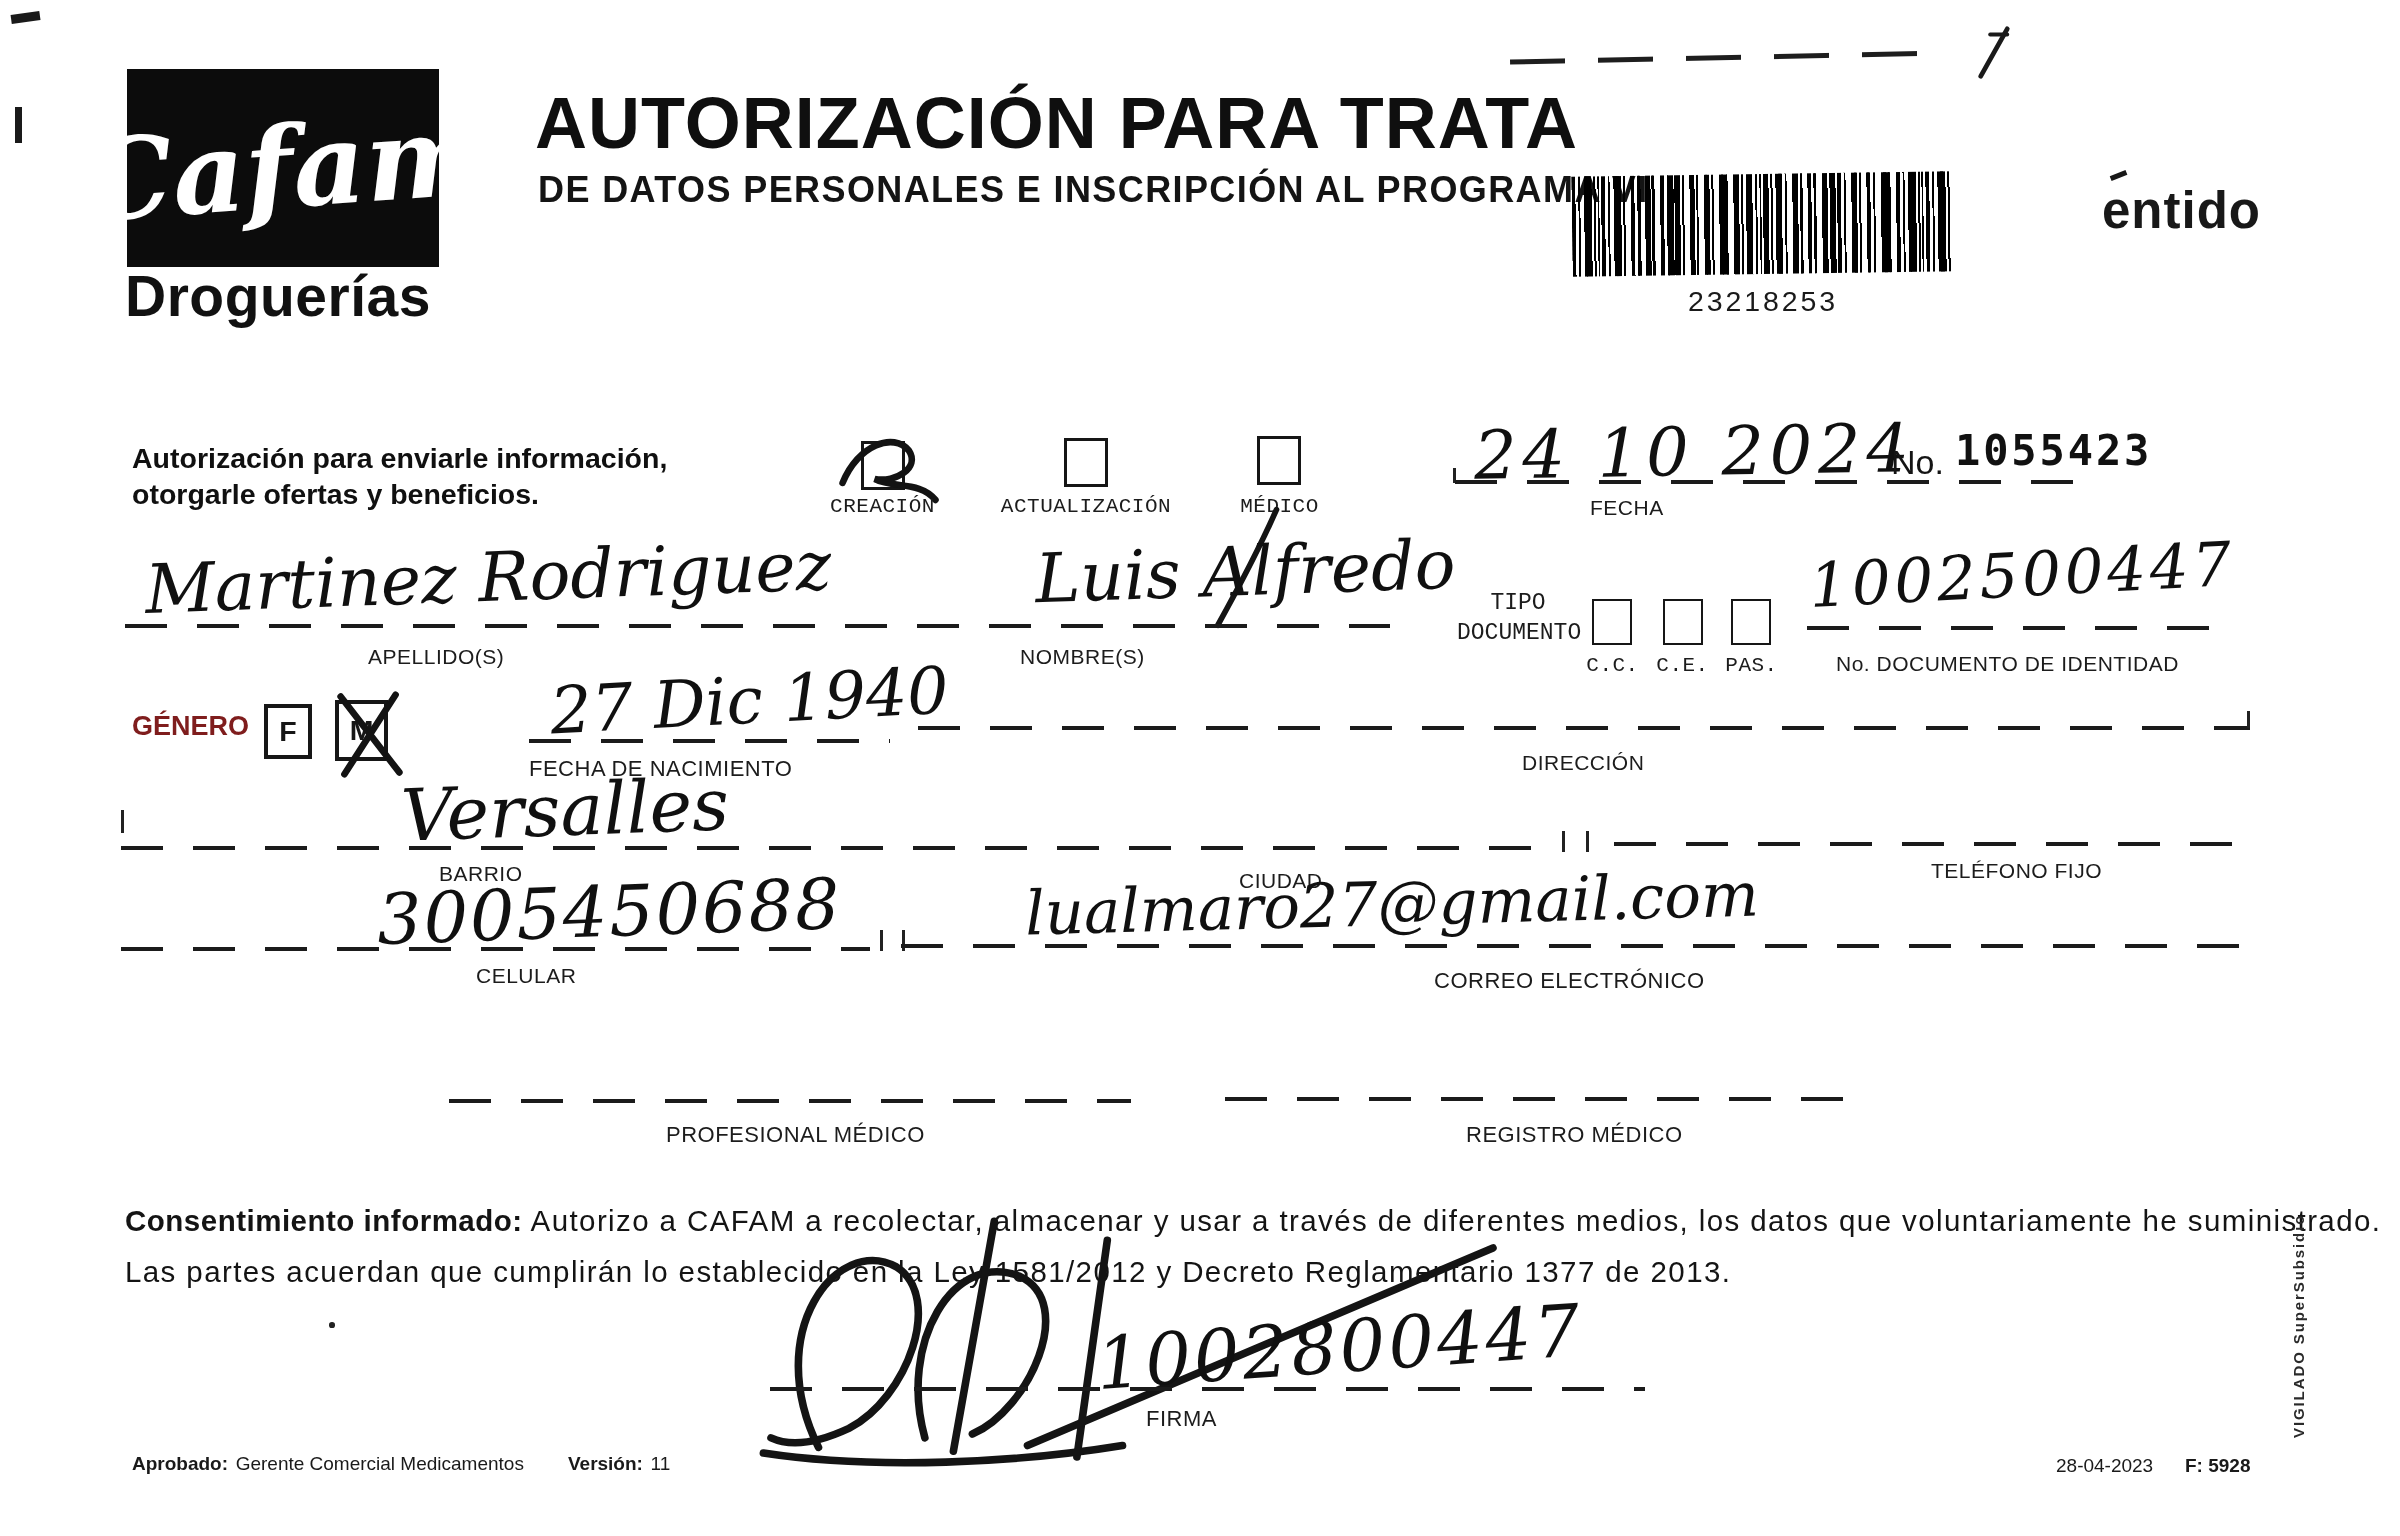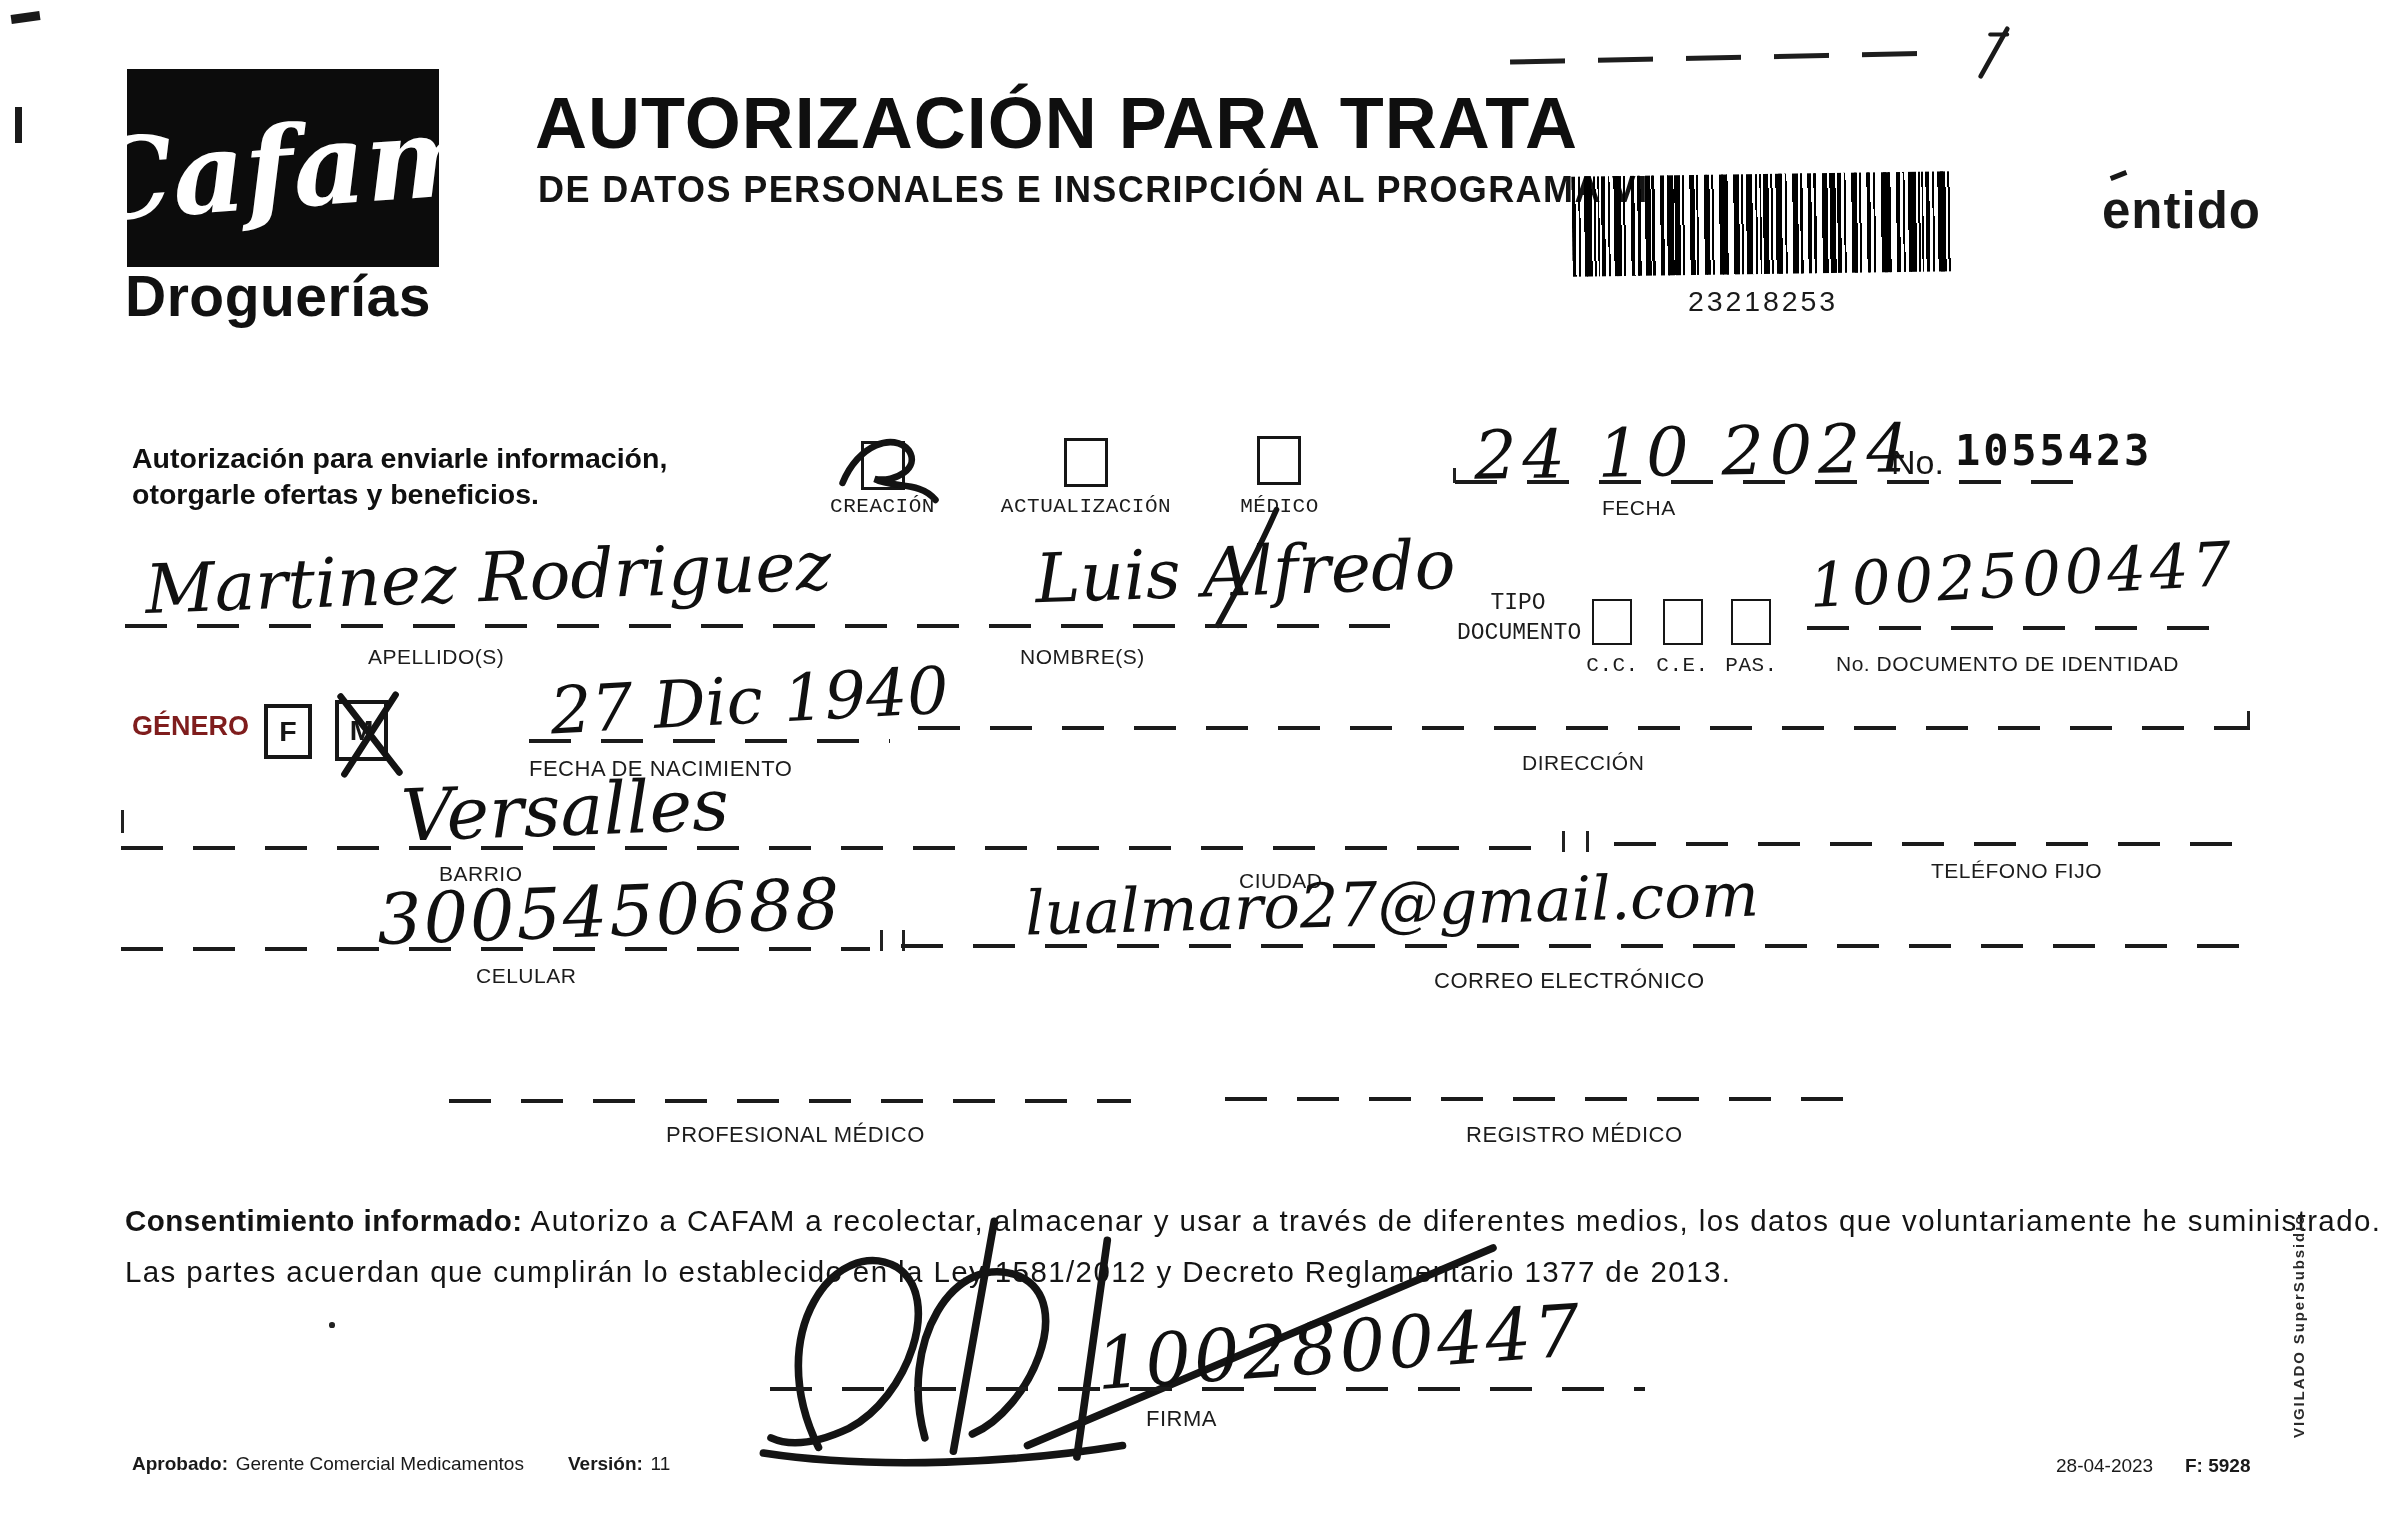--- a/index.html
+++ b/index.html
@@ -97,21 +97,21 @@
 
 <div class="abs cbx" style="left:1257px;top:436px;width:44px;height:49px;"></div>
 <div class="abs lbl lbl-c" style="left:1213px;top:495px;width:133px;">MÉDICO</div>
 <svg class="mark" style="left:1208px;top:504px;" width="81" height="128" viewBox="0 0 85 135">
   <path d="M72 6 C56 42 30 92 10 128" stroke="#141414" stroke-width="6" fill="none" stroke-linecap="round"></path>
 </svg>
 
 <div class="abs tick" style="left:1453px;top:468px;height:15px;"></div>
 <div class="abs hw" style="left:1474px;top:419px;font-size:67px;letter-spacing:5.7px;transform:rotate(-1deg);">24 10 2024</div>
 <div class="abs dline" style="left:1455px;top:480px;width:628px;"></div>
-<div class="abs lbl" style="left:1590px;top:496px;margin-left:12px;">FECHA</div>
+<div class="abs lbl" style="left:1590px;top:496px;">FECHA</div>
 <div class="abs" style="left:1891px;top:443px;font-size:34px;color:#141414;">No.</div>
 <div class="abs stencil" style="left:1955px;top:426px;font-size:42px;letter-spacing:2.9px;color:#111;">1055423</div>
 
 <div class="abs hw" style="left:145px;top:544px;font-size:68px;transform:rotate(-2deg);">Martinez Rodriguez</div>
 <div class="abs hw" style="left:1035px;top:538px;font-size:68px;transform:rotate(-2deg);">Luis Alfredo</div>
 <div class="abs dline" style="left:125px;top:624px;width:1265px;"></div>
 <div class="abs lbl" style="left:368px;top:645px;">APELLIDO(S)</div>
 <div class="abs lbl" style="left:1020px;top:645px;">NOMBRE(S)</div>
 
 <div class="abs lbl-c" style="left:1457px;top:588px;width:122px;font-size:23px;line-height:30px;text-align:center;color:#1c1c1c;">

